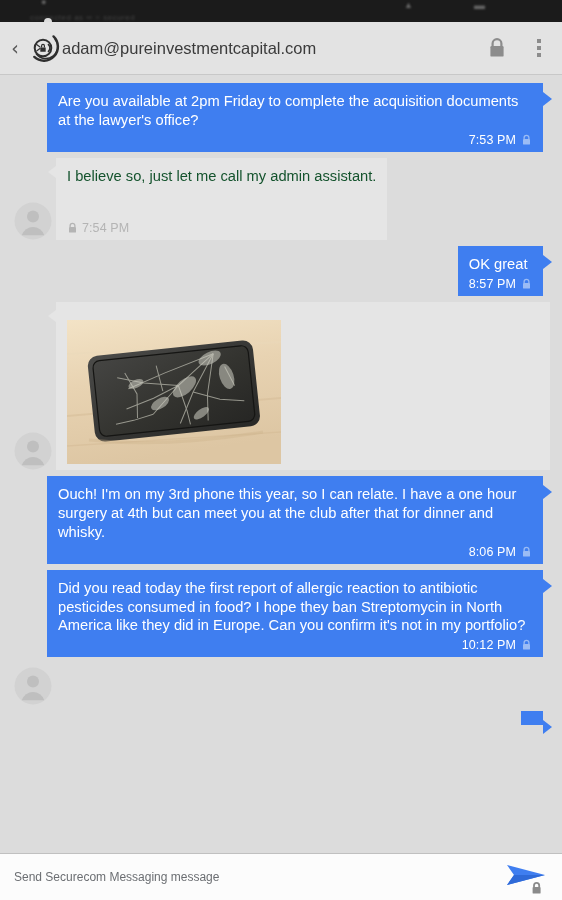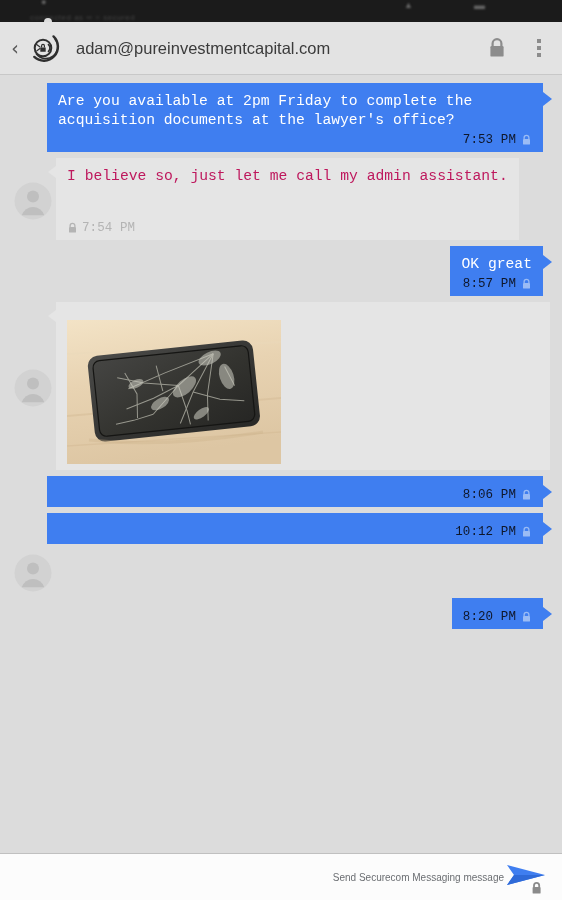--- a/index.html
+++ b/index.html
@@ -35,36 +35,36 @@
     flex: 0 0 53px; height: 53px; background: #e3e3e3;
     display: flex; align-items: center; padding: 0 14px 0 6px;
     border-bottom: 1px solid #c8c8c8;
   }
   .back-chevron {
     width: 18px; font-size: 19px; color: #5a5a5a; text-align: center;
     line-height: 1; cursor: pointer; font-family: "DejaVu Sans", sans-serif;
   }
   .brand-logo { width: 36px; height: 36px; margin-left: 2px; flex: 0 0 36px; }
   .header-title {
-    flex: 1 1 auto; margin-left: 14px; font-size: 16.5px;
+    flex: 1 1 auto; font-size: 16.5px;
     color: #3b3b3b; white-space: nowrap; overflow: hidden;
   }
   .header-lock { width: 22px; height: 24px; margin-right: 22px; flex: 0 0 22px; cursor: pointer; }
   .overflow-menu {
     width: 18px; display: flex; flex-direction: column; align-items: center;
     gap: 3px; cursor: pointer; flex: 0 0 18px;
   }
   .overflow-menu i { display: block; width: 4px; height: 4px; background: #8c8c8c; }
 
   
   .thread {
     flex: 1 1 auto; background: #dcdcdc; padding: 8px 0 0 0;
     overflow: hidden; position: relative;
   }
-  .msg-row { display: flex; align-items: center; padding: 0 10px 6px 10px; font-family: Liberation Mono, monospace; }
+  .msg-row { display: flex; align-items: flex-end; padding: 0 10px 6px 10px; }
   .msg-row.out { justify-content: flex-end; }
   .msg-row.in { justify-content: flex-start; }
 
   .avatar { width: 38px; height: 38px; flex: 0 0 38px; margin: 4px 4px 0 4px; }
 
   .bubble { position: relative; max-width: 494px; padding: 9px 11px 5px 11px; }
   .bubble.out { background: #3f7ef0; color: #ffffff; margin-right: 9px; max-width: 496px; }
   .bubble.in  { background: #e5e5e5; color: #1f1f1f; margin-left: 0px; }
 
   
@@ -74,26 +74,26 @@
     border-left: 9px solid #3f7ef0;
   }
   .bubble.in::after {
     content: ""; position: absolute; left: -8px; top: 8px;
     border-top: 6px solid transparent; border-bottom: 6px solid transparent;
     border-right: 8px solid #e5e5e5;
   }
 
   .bubble .text { font-size: 14.7px; line-height: 1.28; white-space: pre-wrap; }
   .bubble.out .text { color: #ffffff; }
-  .bubble.in  .text { color: #be185d; }
+  .bubble.in  .text { color: #14532d; }
 
   .meta { display: flex; align-items: center; font-size: 12.5px; margin-top: 3px; }
   .meta.right { justify-content: flex-end; }
   .meta.left  { justify-content: flex-start; }
-  .bubble.out .meta { color: #0f172a; }
+  .bubble.out .meta { color: #ffffff; }
   .bubble.in  .meta { color: #b4b4b4; margin-top: 36px; }
   .meta .t { letter-spacing: .1px; }
   .meta .lockmini { width: 11px; height: 12px; flex: 0 0 11px; }
   .meta.right .lockmini { margin-left: 5px; }
   .meta.left  .lockmini { margin-right: 4px; }
 
   
   .bubble.full { width: 496px; }
   .bubble.in.full { width: 506px; }
 
@@ -104,21 +104,21 @@
   .bubble.in.photo .meta { margin-top: 21px; }
 
   
   .composer {
     flex: 0 0 47px; height: 47px; background: #fcfcfc;
     display: flex; align-items: center; padding: 0 12px 0 14px;
     border-top: 1px solid #c0c0c0;
   }
   .composer-input {
     flex: 1 1 auto; border: 0; outline: 0; background: transparent;
-    font-family: "Liberation Sans", sans-serif; font-size: 10px; color: #46484b; text-align: right;
+    font-family: "Liberation Sans", sans-serif; font-size: 12px; color: #46484b;
   }
   .composer-input::placeholder { color: #6b6e72; opacity: 1; }
   .send-btn { width: 46px; height: 40px; flex: 0 0 46px; cursor: pointer; }
 </style>
 </head>
 <body>
 
 <div id="app">
 
   <div class="statusbar">
@@ -276,34 +276,36 @@
             </g>
             <path d="M22 120 Q100 128 196 112" stroke="#cbb189" stroke-width="3" fill="none" opacity=".35"></path>
           </svg>
         </div>
 
       </div>
     </div>
 
     <div class="msg-row out">
       <div class="bubble out full">
+        <div class="text">Ouch! I'm on my 3rd phone this year, so I can relate. I have a one hour surgery at 4th but can meet you at the club after that for dinner and whisky.</div>
         <div class="meta right">
           <span class="t">8:06 PM</span>
           <span class="lockmini">
             <svg viewBox="0 0 11 12" width="11" height="12">
                 <path d="M3.1 5.1V3.7a2.4 2.4 0 0 1 4.8 0v1.4" fill="none" stroke="#9bbcf5" stroke-width="1.3"></path>
                 <rect x="2" y="5" width="7" height="5.6" rx=".7" fill="#9bbcf5"></rect>
               </svg>
           </span>
         </div>
       </div>
     </div>
 
     <div class="msg-row out">
       <div class="bubble out full">
+        <div class="text">Did you read today the first report of allergic reaction to antibiotic pesticides consumed in food? I hope they ban Streptomycin in North America like they did in Europe. Can you confirm it's not in my portfolio?</div>
         <div class="meta right">
           <span class="t">10:12 PM</span>
           <span class="lockmini">
             <svg viewBox="0 0 11 12" width="11" height="12">
                 <path d="M3.1 5.1V3.7a2.4 2.4 0 0 1 4.8 0v1.4" fill="none" stroke="#9bbcf5" stroke-width="1.3"></path>
                 <rect x="2" y="5" width="7" height="5.6" rx=".7" fill="#9bbcf5"></rect>
               </svg>
           </span>
         </div>
       </div>
@@ -314,29 +316,20 @@
         <svg viewBox="0 0 38 38" width="38" height="38" aria-hidden="true">
           <circle cx="19" cy="19" r="18.5" fill="#d2d2d2"></circle>
           <circle cx="19" cy="14.6" r="6" fill="#bfbfbf"></circle>
           <path d="M7.8 33.2a11.8 11.8 0 0 1 22.4 0z" fill="#bfbfbf"></path>
         </svg>
       </div>
     </div>
 
     <div class="msg-row out">
       <div class="bubble out">
-        <div class="meta right">
-          <span class="t">8:20 PM</span>
-          <span class="lockmini">
-            <svg viewBox="0 0 11 12" width="11" height="12">
-                <path d="M3.1 5.1V3.7a2.4 2.4 0 0 1 4.8 0v1.4" fill="none" stroke="#9bbcf5" stroke-width="1.3"></path>
-                <rect x="2" y="5" width="7" height="5.6" rx=".7" fill="#9bbcf5"></rect>
-              </svg>
-          </span>
-        </div>
       </div>
     </div>
 
   </div>
 
   <div class="composer">
     <input class="composer-input" type="text" placeholder="Send Securecom Messaging message" style="">
     <div class="send-btn">
       <svg viewBox="0 0 46 40" width="46" height="40" aria-hidden="true">
         <path d="M3 8 L41 18 L3 28 L10 18 Z" fill="#3f7ef0"></path>

